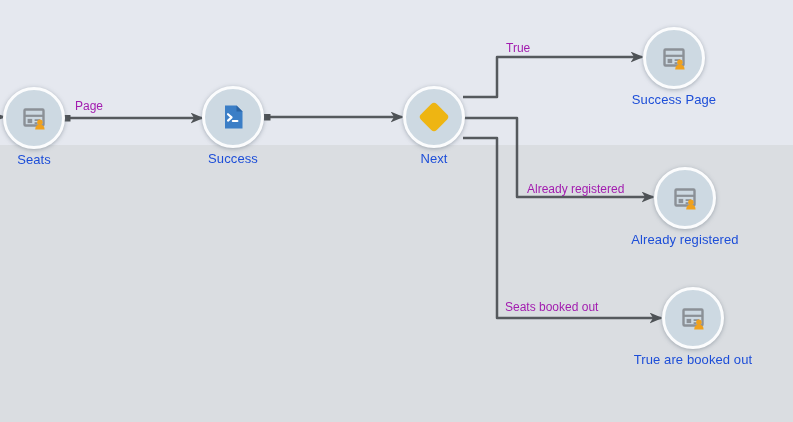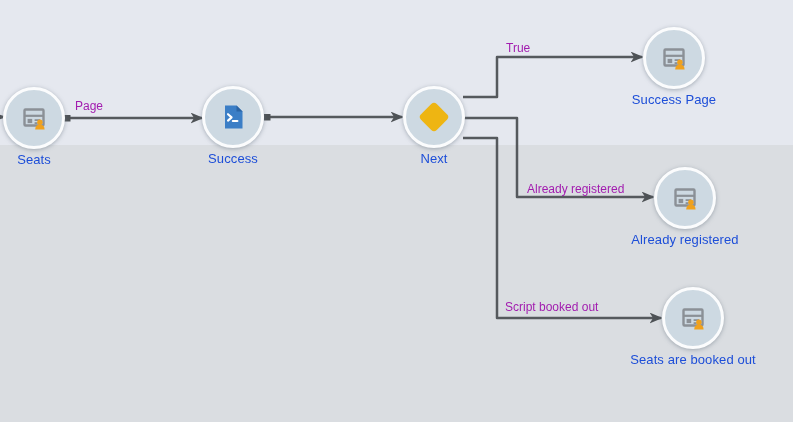--- a/index.html
+++ b/index.html
@@ -70,21 +70,21 @@
   <path class="wire" d="M 267 117 L 402 117" marker-end="url(#arrow)"></path>
   <rect class="pin" x="264" y="114" width="6.5" height="6.5"></rect>
   <path class="wire" d="M 463 97 L 497 97 L 497 57 L 642 57" marker-end="url(#arrow)"></path>
   <path class="wire" d="M 463 118 L 517 118 L 517 197 L 653 197" marker-end="url(#arrow)"></path>
   <path class="wire" d="M 463 138 L 497 138 L 497 318 L 661 318" marker-end="url(#arrow)"></path>
 </svg>
 
 <div class="edge-label" style="left:75px;top:99px">Page</div>
 <div class="edge-label" style="left:506px;top:41px">True</div>
 <div class="edge-label" style="left:527px;top:182px">Already registered</div>
-<div class="edge-label" style="left:505px;top:300px">Script booked out</div>
+<div class="edge-label" style="left:505px;top:300px">Seats booked out</div>
 
 <div class="node" style="left:34px;top:118px">
   <div class="circle">
     <svg width="32" height="32">
         <use href="#icon-page-user"></use>
       </svg>
   </div>
   <div class="node-label">Seats</div>
 </div>
 
@@ -123,14 +123,14 @@
   </div>
   <div class="node-label">Already registered</div>
 </div>
 
 <div class="node" style="left:693px;top:318px">
   <div class="circle">
     <svg width="32" height="32">
         <use href="#icon-page-user"></use>
       </svg>
   </div>
-  <div class="node-label">Seats are booked out</div>
+  <div class="node-label">True are booked out</div>
 </div>
 
 </body></html>

